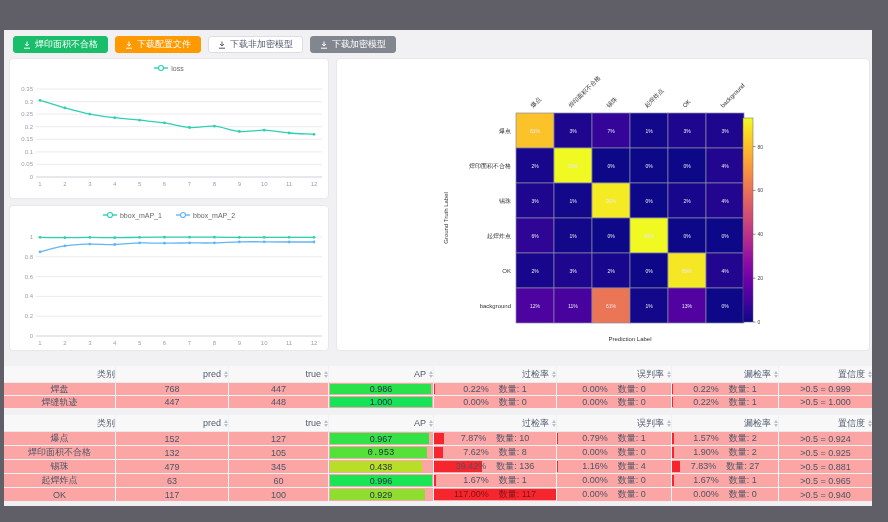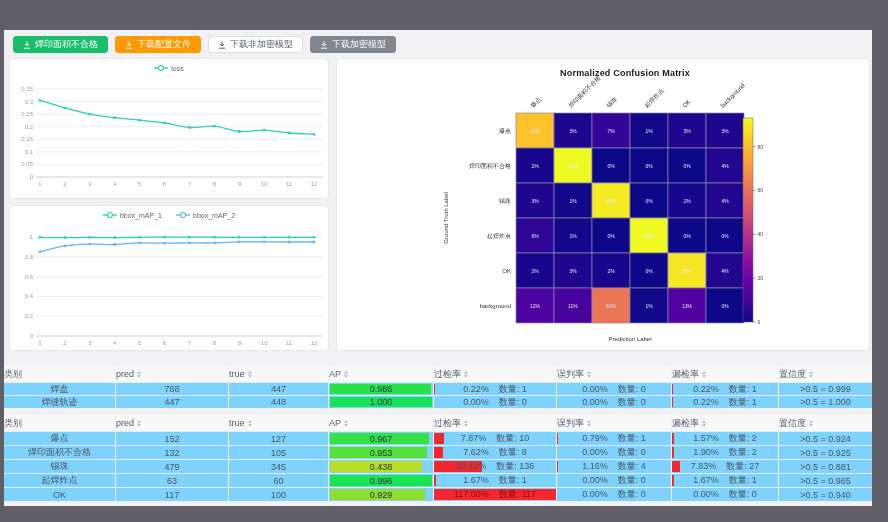--- a/index.html
+++ b/index.html
@@ -19,24 +19,24 @@
           align-items:center;font-size:7px;color:#666;z-index:2}
   .legend-item{display:inline-flex;align-items:center;gap:3px;cursor:pointer}
   svg.plot{position:absolute;left:0;top:0;display:block}
   .matrix-title{position:absolute;top:9px;left:46px;width:484px;text-align:center;font-size:9px;
                 font-weight:bold;color:#1b1b1b;letter-spacing:.2px}
   
   .dtable{position:absolute;left:0;width:868px;background:#fff;font-size:9px;color:#4c5566}
   #table1{top:336px}
   #table2{top:385px}
   .thead{display:flex;height:16px;background:#f8f8f9;border-bottom:1px solid #e8eaec;color:#515a6e}
-  .th{display:flex;align-items:center;justify-content:flex-start;height:100%;gap:3px;box-sizing:border-box;
+  .th{display:flex;align-items:center;justify-content:flex-end;height:100%;gap:3px;box-sizing:border-box;
       border-right:1px solid #eef0f4}
   .th:last-child,.td:last-child{border-right:none}
-  .trow{display:flex;border-bottom:1px solid #f0f1f4;background:#7dd3fc}
+  .trow{display:flex;border-bottom:1px solid #f0f1f4;background:#fca5a5}
   .td{height:100%;display:flex;align-items:center;justify-content:center;box-sizing:border-box;
       position:relative;overflow:hidden;border-right:1px solid #f5f6f8}
   .apbar{position:absolute;left:1px;top:1px;bottom:1px;z-index:1}
   .aptxt{position:relative;z-index:2;color:#243244}
   .ratebar{position:absolute;left:0;top:1px;bottom:1px;background:#f5262d;z-index:1}
   .ratetxt{position:relative;z-index:2}
   .carets{display:inline-flex;flex-direction:column;gap:1px}
   .caret-up{width:0;height:0;border-left:2.5px solid transparent;border-right:2.5px solid transparent;
             border-bottom:3.5px solid #bcc0c9}
   .caret-down{width:0;height:0;border-left:2.5px solid transparent;border-right:2.5px solid transparent;
@@ -195,21 +195,20 @@
           <circle cx="179.5" cy="36.9" r="1.4" fill="#62b5f6"></circle>
           <circle cx="204.4" cy="36.9" r="1.4" fill="#62b5f6"></circle>
           <circle cx="229.3" cy="35.9" r="1.4" fill="#62b5f6"></circle>
           <circle cx="254.2" cy="35.8" r="1.4" fill="#62b5f6"></circle>
           <circle cx="279.1" cy="36.0" r="1.4" fill="#62b5f6"></circle>
           <circle cx="304.0" cy="36.0" r="1.4" fill="#62b5f6"></circle>
         </svg>
     </section>
 
     <section class="card card-matrix">
-      <div class="matrix-title">Normalized Confusion Matrix</div>
       <svg class="plot" id="matrixSvg" width="532" height="291">
           <rect x="179" y="54" width="38" height="35" fill="rgb(252,194,42)" stroke="#8b8ba6" stroke-width="0.7"></rect>
           <text x="198" y="73.5" text-anchor="middle" font-size="5" fill="#e9e9f2">81%</text>
           <rect x="217" y="54" width="38" height="35" fill="rgb(30,7,142)" stroke="#8b8ba6" stroke-width="0.7"></rect>
           <text x="236" y="73.5" text-anchor="middle" font-size="5" fill="#e9e9f2">3%</text>
           <rect x="255" y="54" width="38" height="35" fill="rgb(52,5,152)" stroke="#8b8ba6" stroke-width="0.7"></rect>
           <text x="274" y="73.5" text-anchor="middle" font-size="5" fill="#e9e9f2">7%</text>
           <rect x="293" y="54" width="38" height="35" fill="rgb(19,8,137)" stroke="#8b8ba6" stroke-width="0.7"></rect>
           <text x="312" y="73.5" text-anchor="middle" font-size="5" fill="#e9e9f2">1%</text>
           <rect x="331" y="54" width="38" height="35" fill="rgb(30,7,142)" stroke="#8b8ba6" stroke-width="0.7"></rect>
@@ -523,21 +522,21 @@
         <div class="trow" style="height: 13px;">
           <div class="td" style="width: 112px;">
             <span>焊印面积不合格</span>
           </div>
           <div class="td" style="width: 113px;">
             <span>132</span>
           </div>
           <div class="td" style="width: 100px; align-items: center;">
             <span>105</span>
           </div>
-          <div class="td" style="width: 105px;">
+          <div class="td" style="width: 105px; font-family: Liberation Mono, monospace;">
             <div class="apbar" style="width: calc(95.3% - 2px); background: rgb(85, 225, 58);"></div>
             <span class="aptxt">0.953</span>
           </div>
           <div class="td" style="width: 123px;">
             <div class="ratebar" style="width: 7.62%;"></div>
             <span class="ratetxt">7.62%&nbsp;&nbsp;&nbsp;&nbsp;数量: 8</span>
           </div>
           <div class="td" style="width: 115px;">
             <div class="ratebar" style="width: 0%;"></div>
             <span class="ratetxt">0.00%&nbsp;&nbsp;&nbsp;&nbsp;数量: 0</span>

